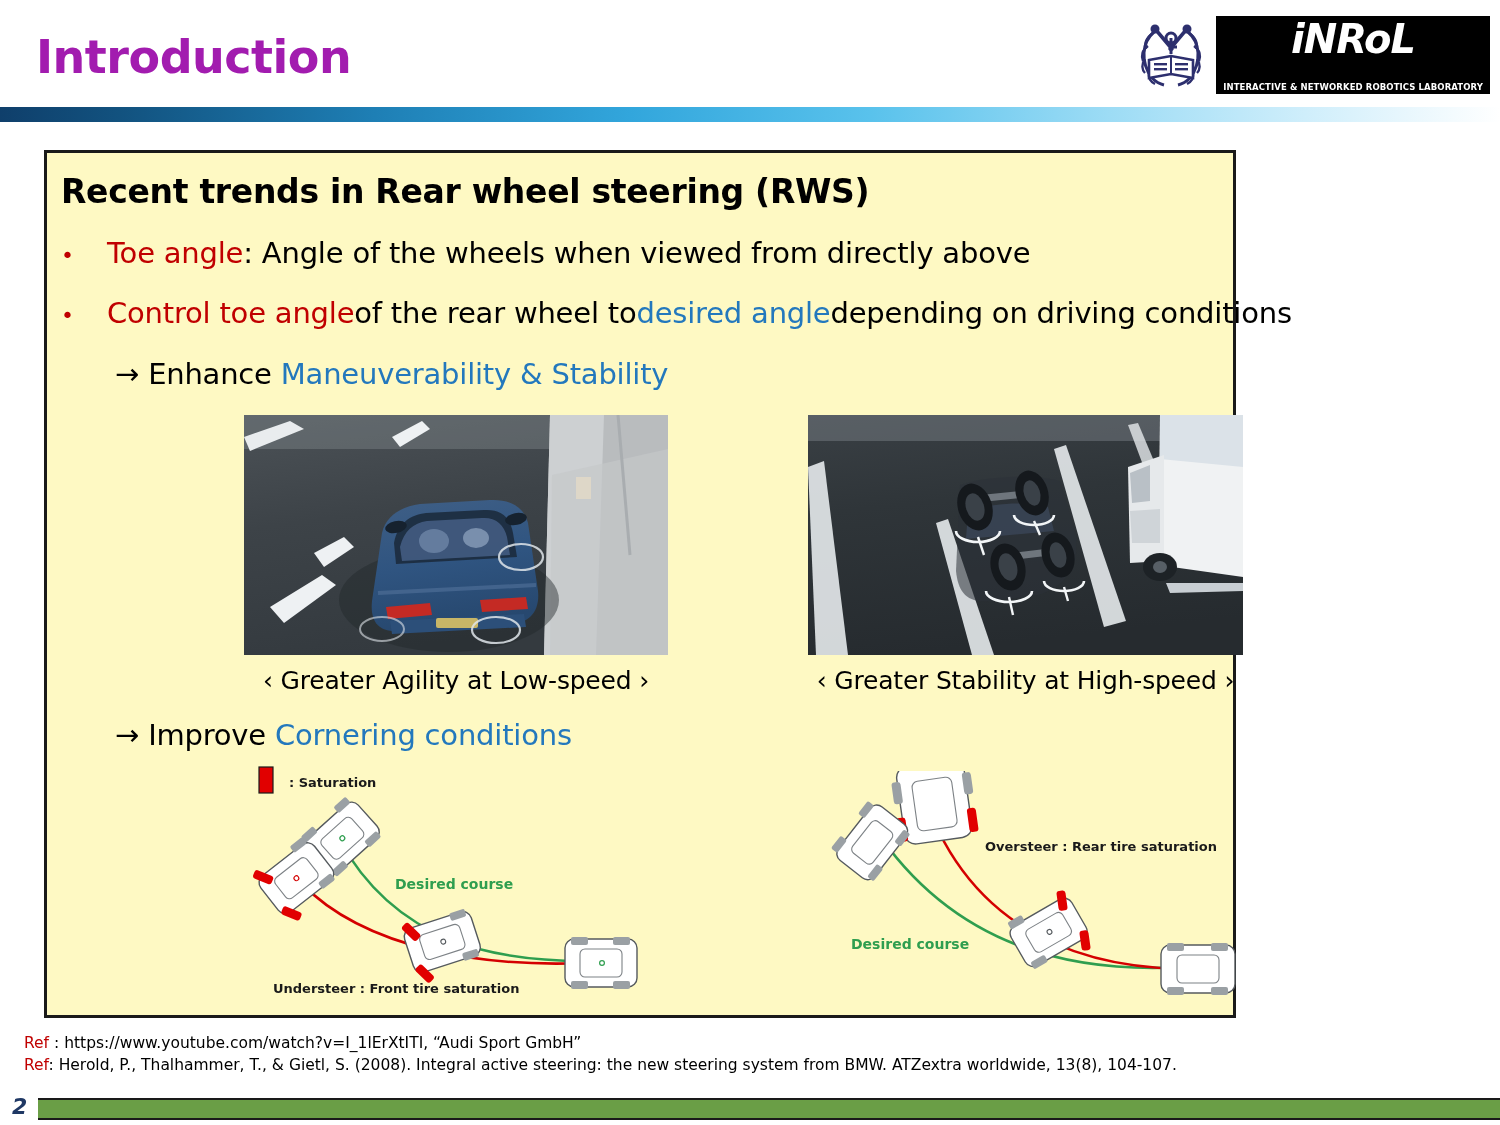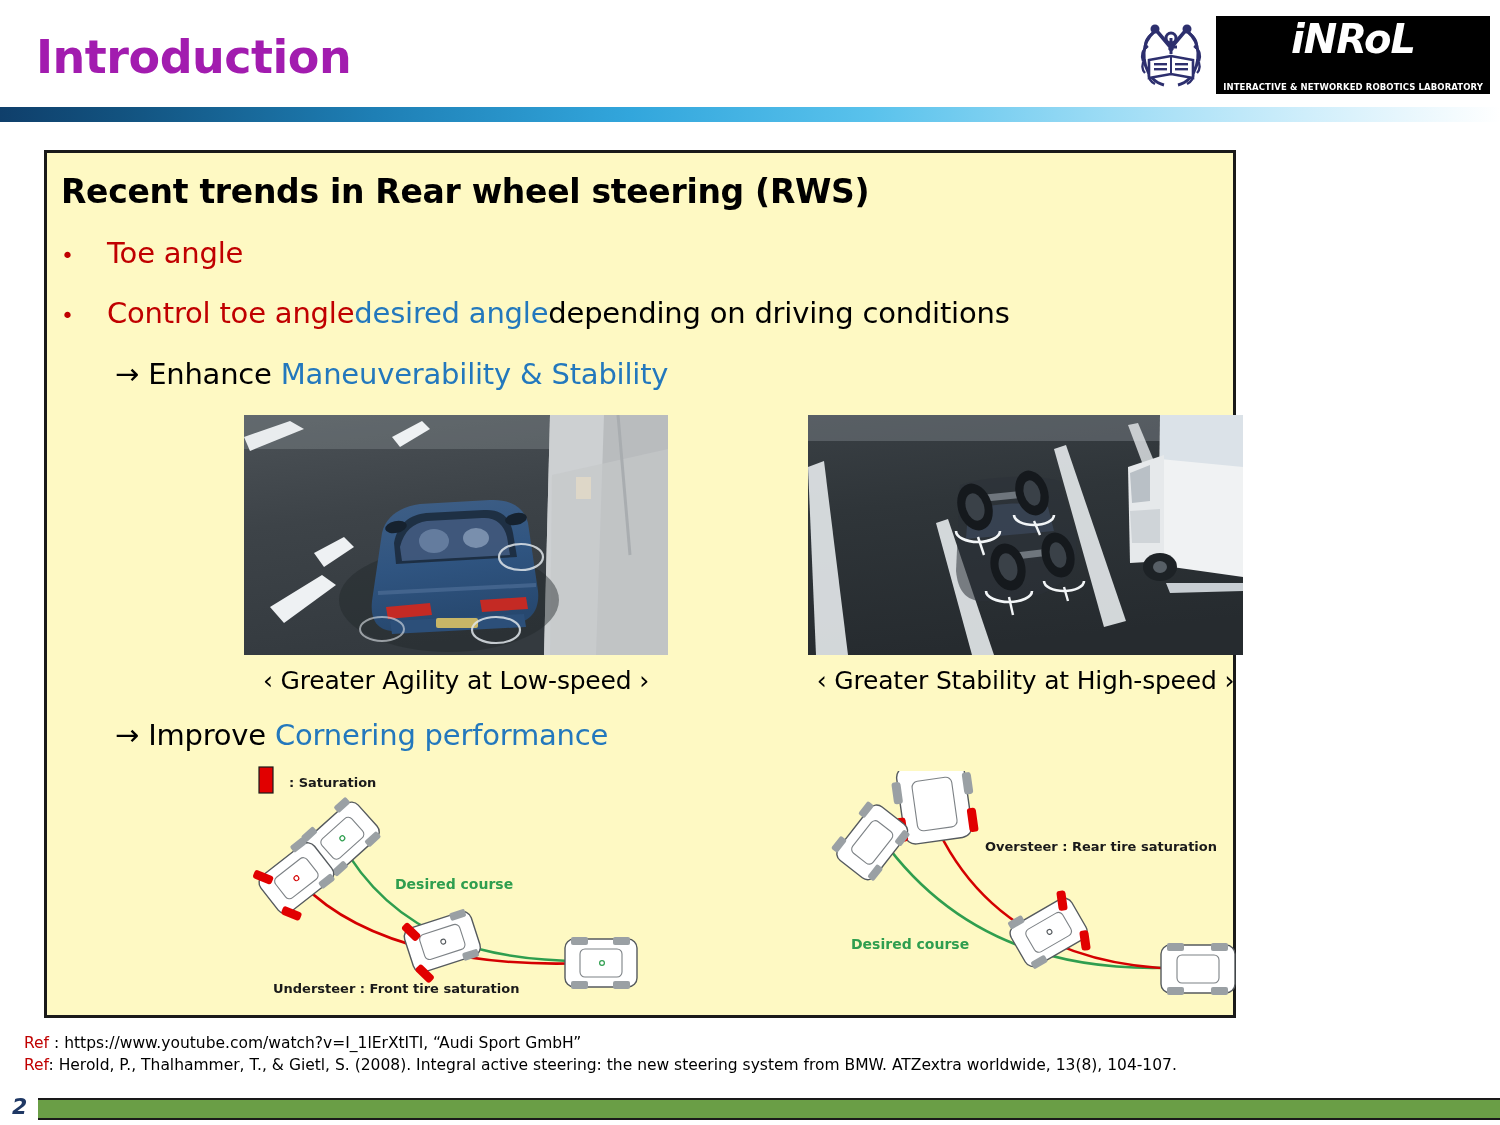--- a/index.html
+++ b/index.html
@@ -265,25 +265,27 @@
   </div>
 </div>
 
 <div id="content-frame">
 
   <div id="content-heading">Recent trends in Rear wheel steering (RWS)</div>
 
   <div class="bullet-row" id="bullet-1">
     <span class="bullet-dot">•</span>
     <span class="red">Toe angle</span>
+    <span class="black">: Angle of the wheels when viewed from directly above</span>
   </div>
 
   <div class="bullet-row" id="bullet-2">
     <span class="bullet-dot">•</span>
     <span class="red">Control toe angle</span>
+    <span class="black"> of the rear wheel to </span>
     <span class="blue">desired angle</span>
     <span class="black"> depending on driving conditions</span>
   </div>
 
   <div class="arrow-row" id="arrow-1">
     <span class="black">→</span><span class="black"> Enhance </span><span class="blue">Maneuverability &amp; Stability</span>
   </div>
 
   <div class="photo" id="photo-low-speed">
     <svg width="424" height="240" viewBox="0 0 424 240" xmlns="http://www.w3.org/2000/svg">
@@ -390,21 +392,21 @@
       <line x1="201" y1="182" x2="205" y2="200" stroke="#f2f5f7" stroke-width="2.4"></line>
       <path d="M236 166 a20 10 0 1 0 40 0" fill="none" stroke="#f2f5f7" stroke-width="2.6"></path>
       <line x1="256" y1="172" x2="260" y2="186" stroke="#f2f5f7" stroke-width="2.4"></line>
     </svg>
   </div>
 
   <div class="photo-caption" id="caption-high-speed">‹ Greater Stability at High-speed ›</div>
   <div class="photo-caption" id="caption-low-speed">‹ Greater Agility at Low-speed ›</div>
 
   <div class="arrow-row" id="arrow-2">
-    <span class="black">→</span><span class="black"> Improve </span><span class="blue">Cornering performance</span>
+    <span class="black">→</span><span class="black"> Improve </span><span class="blue">Cornering conditions</span>
   </div>
 
   <div class="diagram" id="diagram-understeer">
     <svg width="430" height="240" viewBox="0 0 430 240" xmlns="http://www.w3.org/2000/svg">
       <style>
         .carOutline { fill:#ffffff; stroke:#555a5e; stroke-width:1.4; }
         .carInner   { fill:none; stroke:#7d8286; stroke-width:1.1; }
         .tireGray   { fill:#9aa0a4; }
         .tireRed    { fill:#e10000; }
         .lblDark    { font-family:"DejaVu Sans", sans-serif; font-size:13px; font-weight:700; fill:#1a1a1a; }

